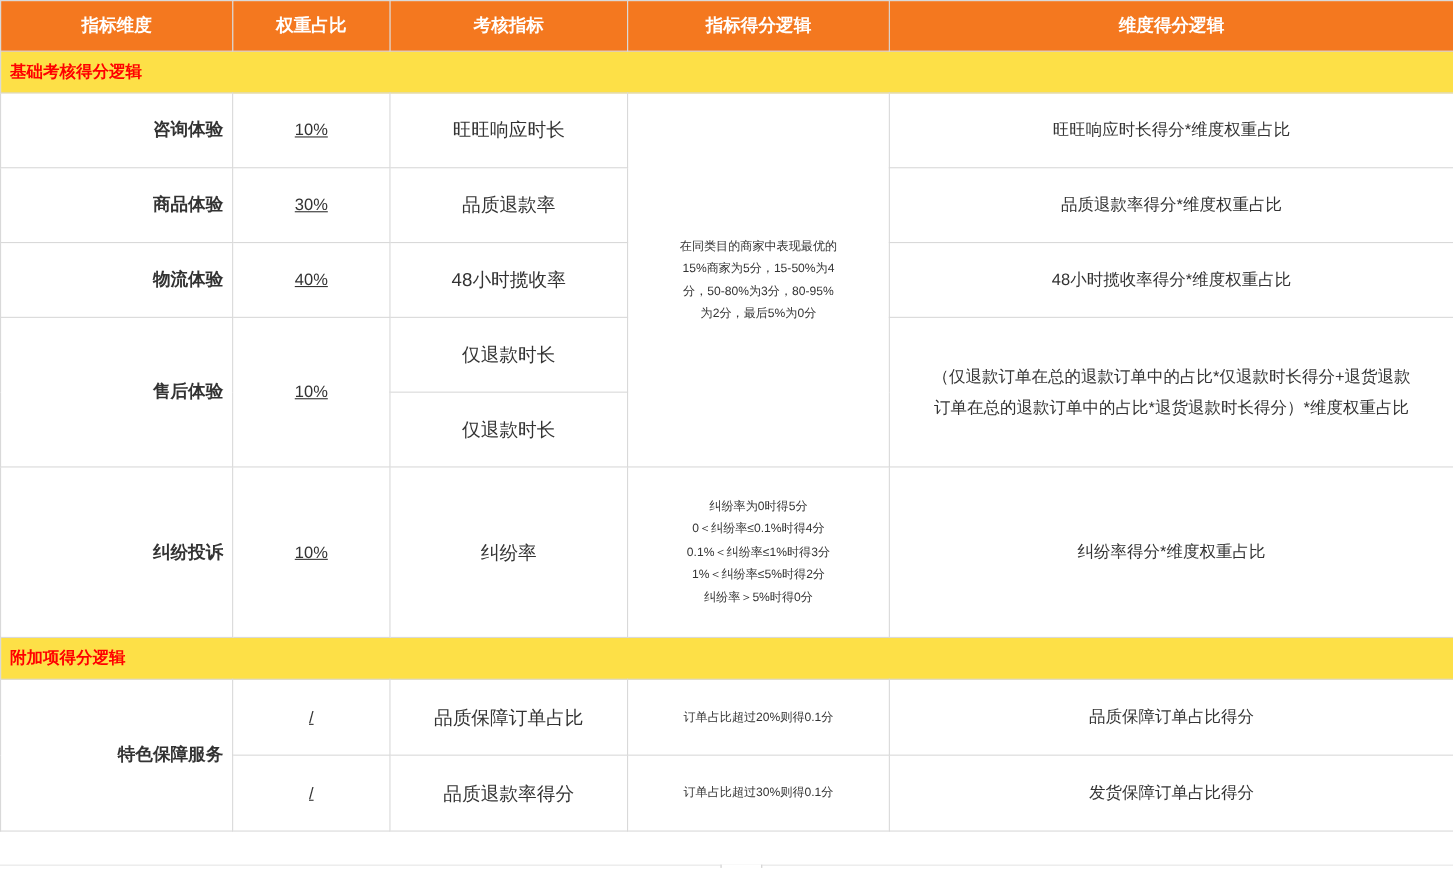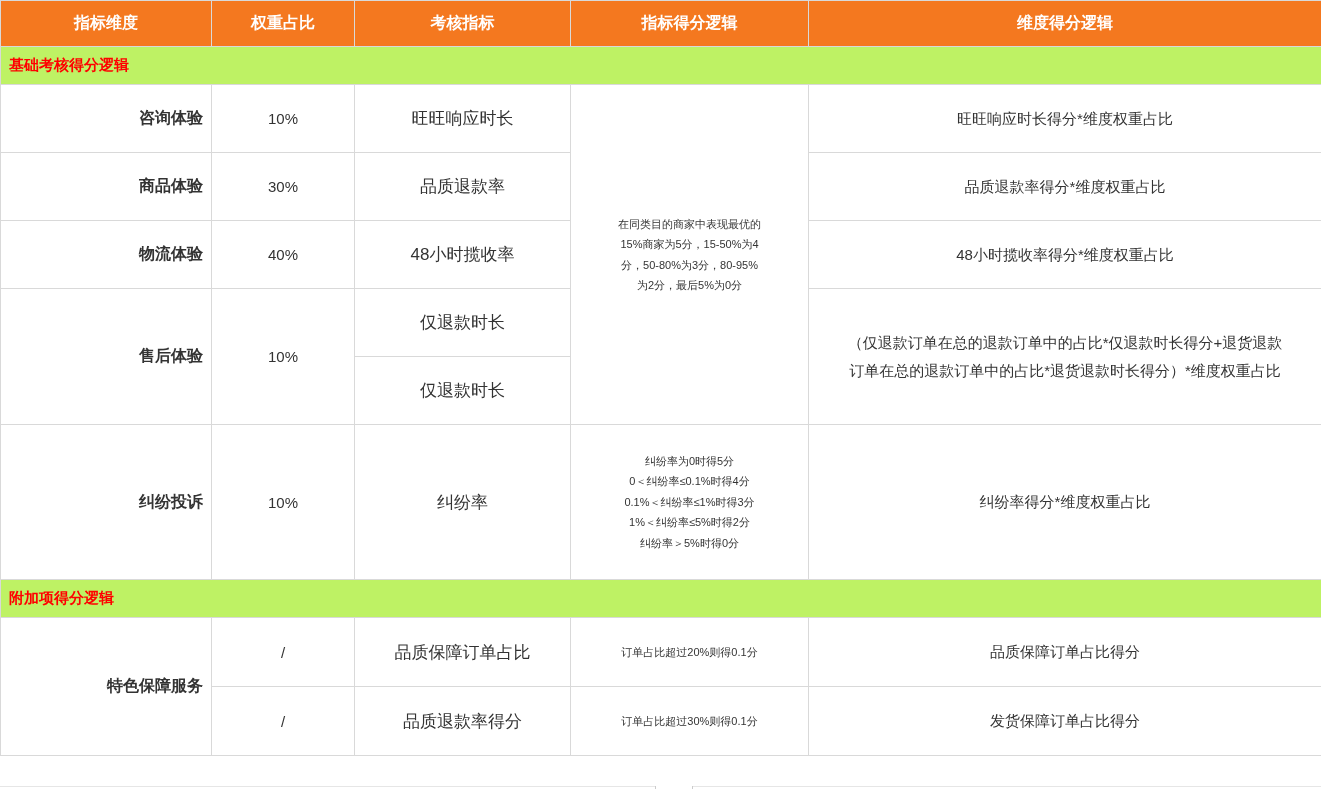--- a/index.html
+++ b/index.html
@@ -40,40 +40,41 @@
     font-size: 16px;
     text-align: center;
     height: 46px;
     border: 1px solid #f4781f;
     border-right: 1px solid #ffffff;
   }
   thead th:last-child { border-right: 1px solid #f4781f; }
 
   
   .section-row td {
-    background: #bef264;
+    background: #fde047;
     color: #ff0000;
     font-weight: bold;
     font-size: 15px;
     text-align: left;
     height: 38px;
     border-left: 1px solid #d9d9d9;
     border-right: 1px solid #d9d9d9;
     padding-left: 6px;
   }
 
   .dim-cell {
     font-weight: bold;
     text-align: right;
     font-size: 16px;
     background: #ffffff;
   }
   .weight-cell {
     text-align: center;
     font-size: 15px;
+    text-decoration: underline;
   }
   .index-cell {
     text-align: center;
     font-size: 17px;
   }
   .logic-cell {
     text-align: center;
     font-size: 11px;
     line-height: 1.85;
   }

